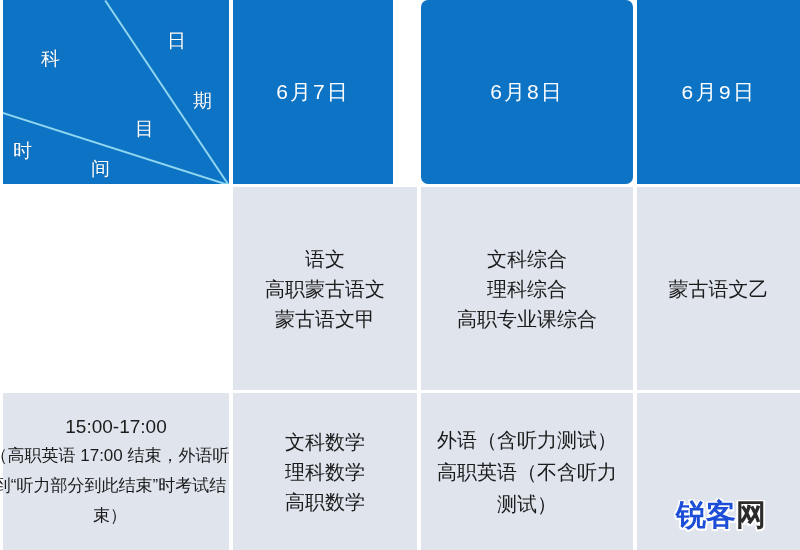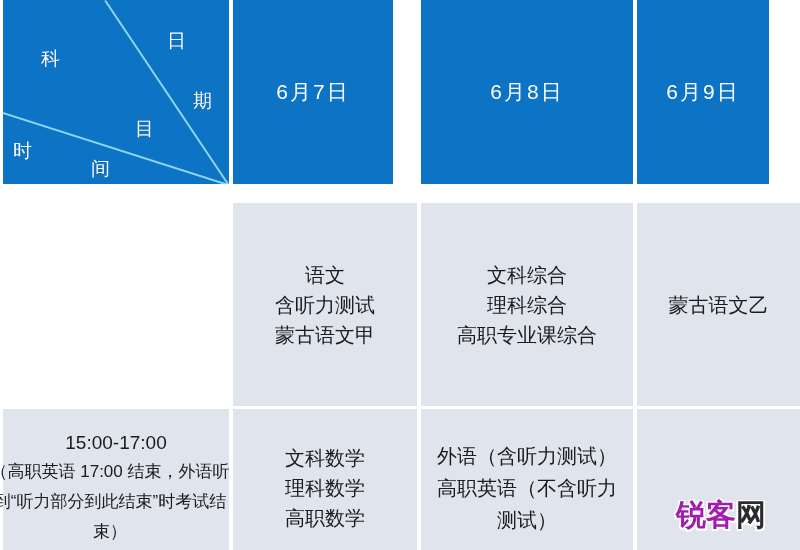--- a/index.html
+++ b/index.html
@@ -52,22 +52,22 @@
     letter-spacing: 2px;
     box-sizing: border-box;
   }
   .hdr-corner {
     left: 0;
     width: 226px;
     display: block;
     overflow: hidden;
   }
   .hdr-d1 { left: 230px; width: 160px; }
-  .hdr-d2 { left: 418px; width: 212px; }
-  .hdr-d3 { left: 634px; width: 132px; }
+  .hdr-d2 { left: 418px; width: 212px; border-radius: 7px; }
+  .hdr-d3 { left: 634px; width: 163px; font-family: Liberation Mono, monospace; }
 
   
   .slash {
     position: absolute;
     background: #8fd6ef;
     height: 2px;
     transform-origin: 0 0;
   }
 
   .corner-lbl {
@@ -99,21 +99,20 @@
     top: 0;
     height: 100%;
     background: #dfe4ed;
     color: #1b1b1b;
     display: flex;
     flex-direction: column;
     align-items: center;
     justify-content: center;
     box-sizing: border-box;
     text-align: center;
-    margin-top: 16px;
   }
   .c0 { left: 0;     width: 226px; }
   .c1 { left: 230px; width: 184px; }
   .c2 { left: 418px; width: 212px; }
   .c3 { left: 634px; width: 163px; }
 
   .subj {
     font-size: 20px;
     line-height: 30px;
     white-space: nowrap;
@@ -145,21 +144,21 @@
     font-weight: bold;
     letter-spacing: 0px;
     line-height: 36px;
     white-space: nowrap;
     text-shadow:
       -1.5px -1.5px 0 #ffffff,  1.5px -1.5px 0 #ffffff,
       -1.5px  1.5px 0 #ffffff,  1.5px  1.5px 0 #ffffff,
       -1.5px 0 0 #ffffff, 1.5px 0 0 #ffffff,
        0 -1.5px 0 #ffffff, 0 1.5px 0 #ffffff;
   }
-  .wm-a { color: #a21caf; }
+  .wm-a { color: #1d4ed8; }
   .wm-b { color: #2b2b2b; }
 </style>
 </head>
 <body>
 
 <div id="stage">
 
   <div class="table">
 
     <div class="hdr-row">
@@ -181,21 +180,21 @@
       <div class="hdr-cell hdr-d1">6月7日</div>
       <div class="hdr-cell hdr-d2">6月8日</div>
       <div class="hdr-cell hdr-d3">6月9日</div>
     </div>
 
     <div class="row row-2">
 
 
       <div class="cell c1">
         <span class="subj">语文</span>
-        <span class="subj">含听力测试</span>
+        <span class="subj">高职蒙古语文</span>
         <span class="subj">蒙古语文甲</span>
       </div>
 
       <div class="cell c2">
         <span class="subj">文科综合</span>
         <span class="subj">理科综合</span>
         <span class="subj">高职专业课综合</span>
       </div>
 
       <div class="cell c3">

